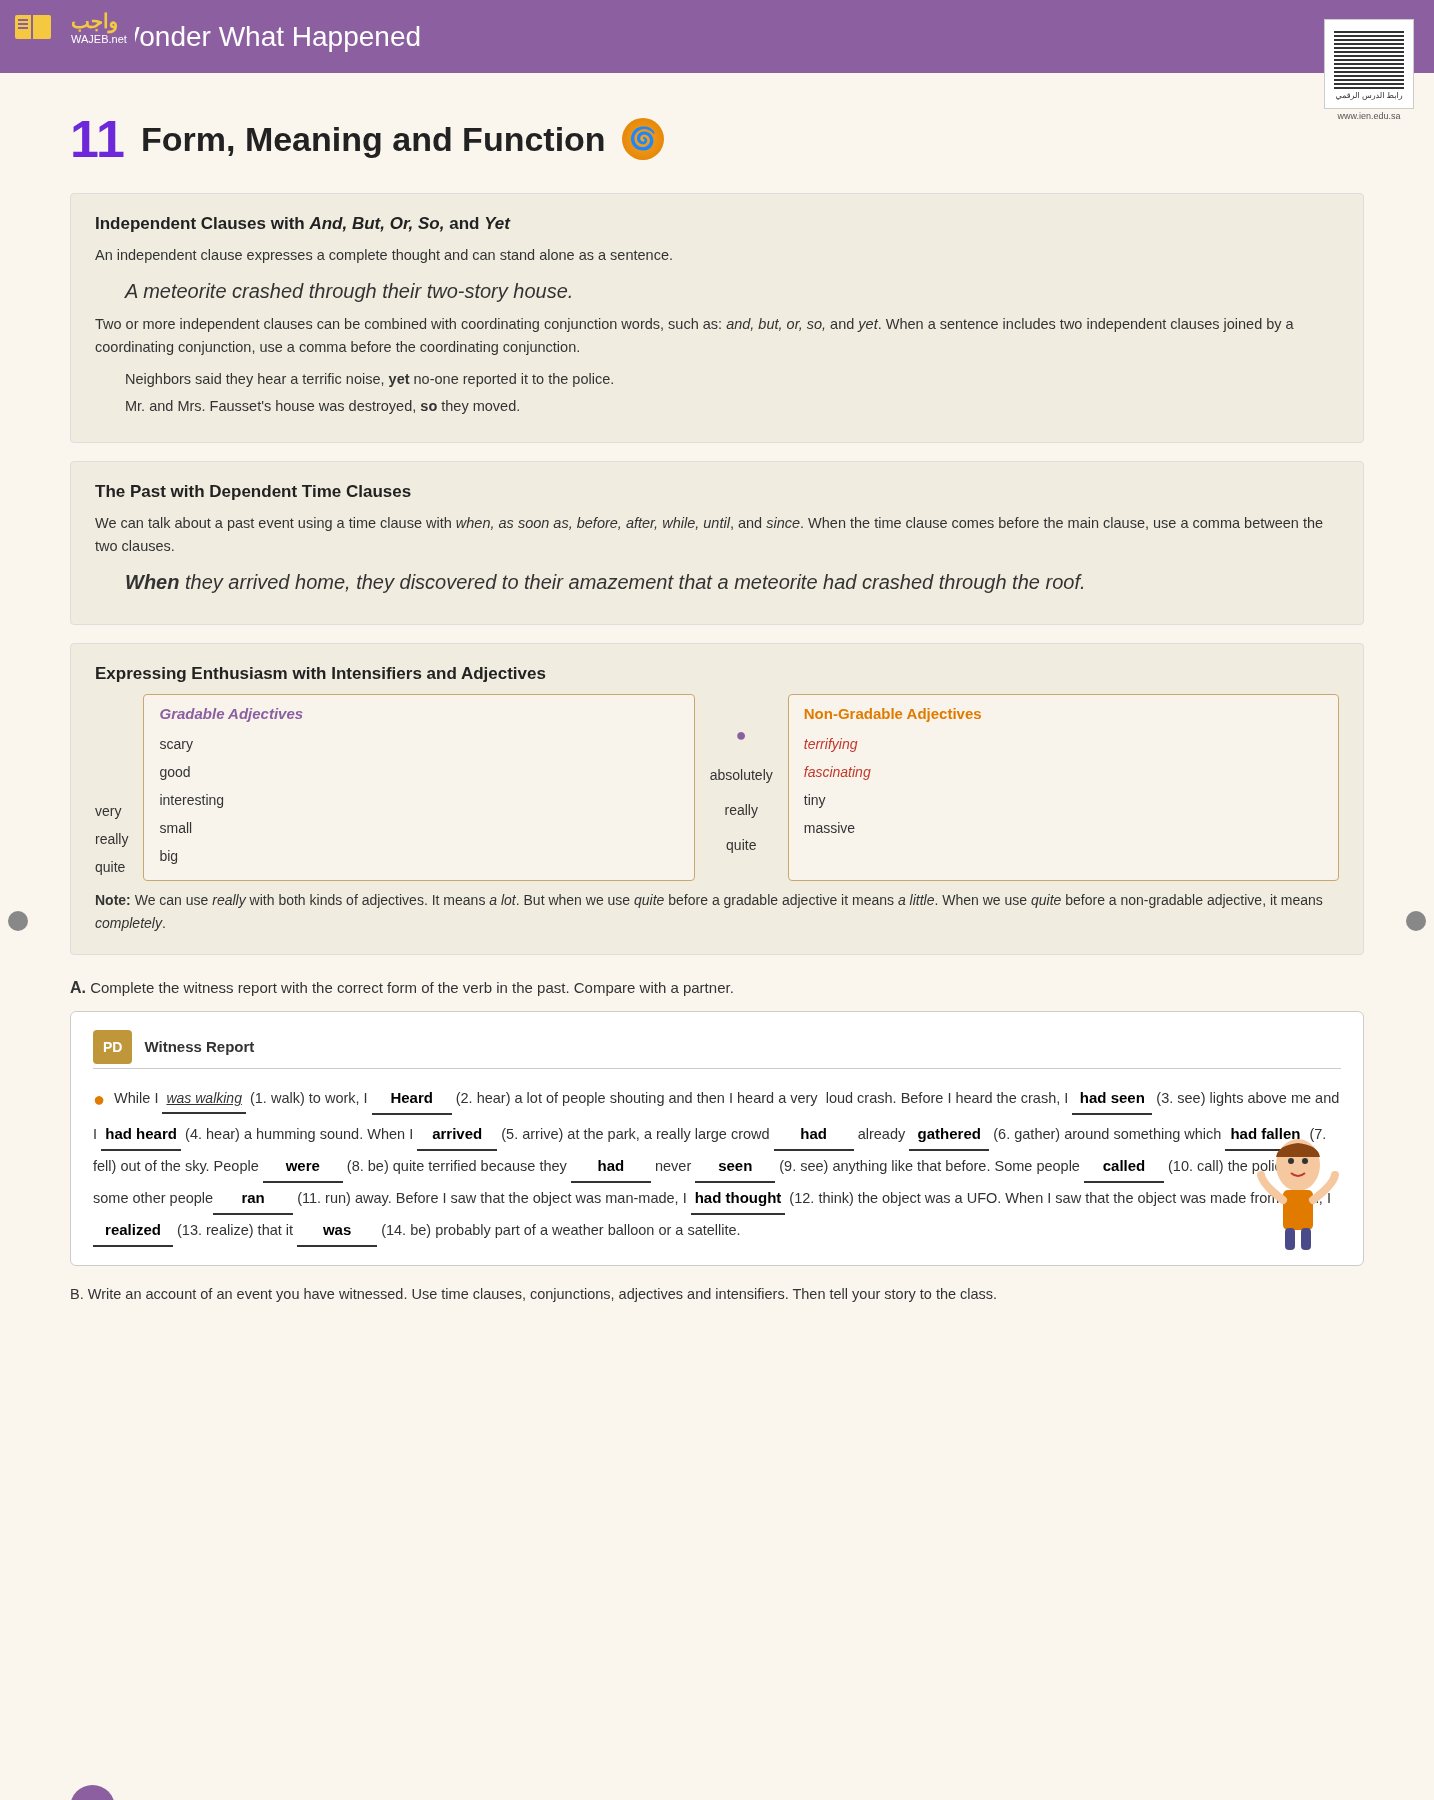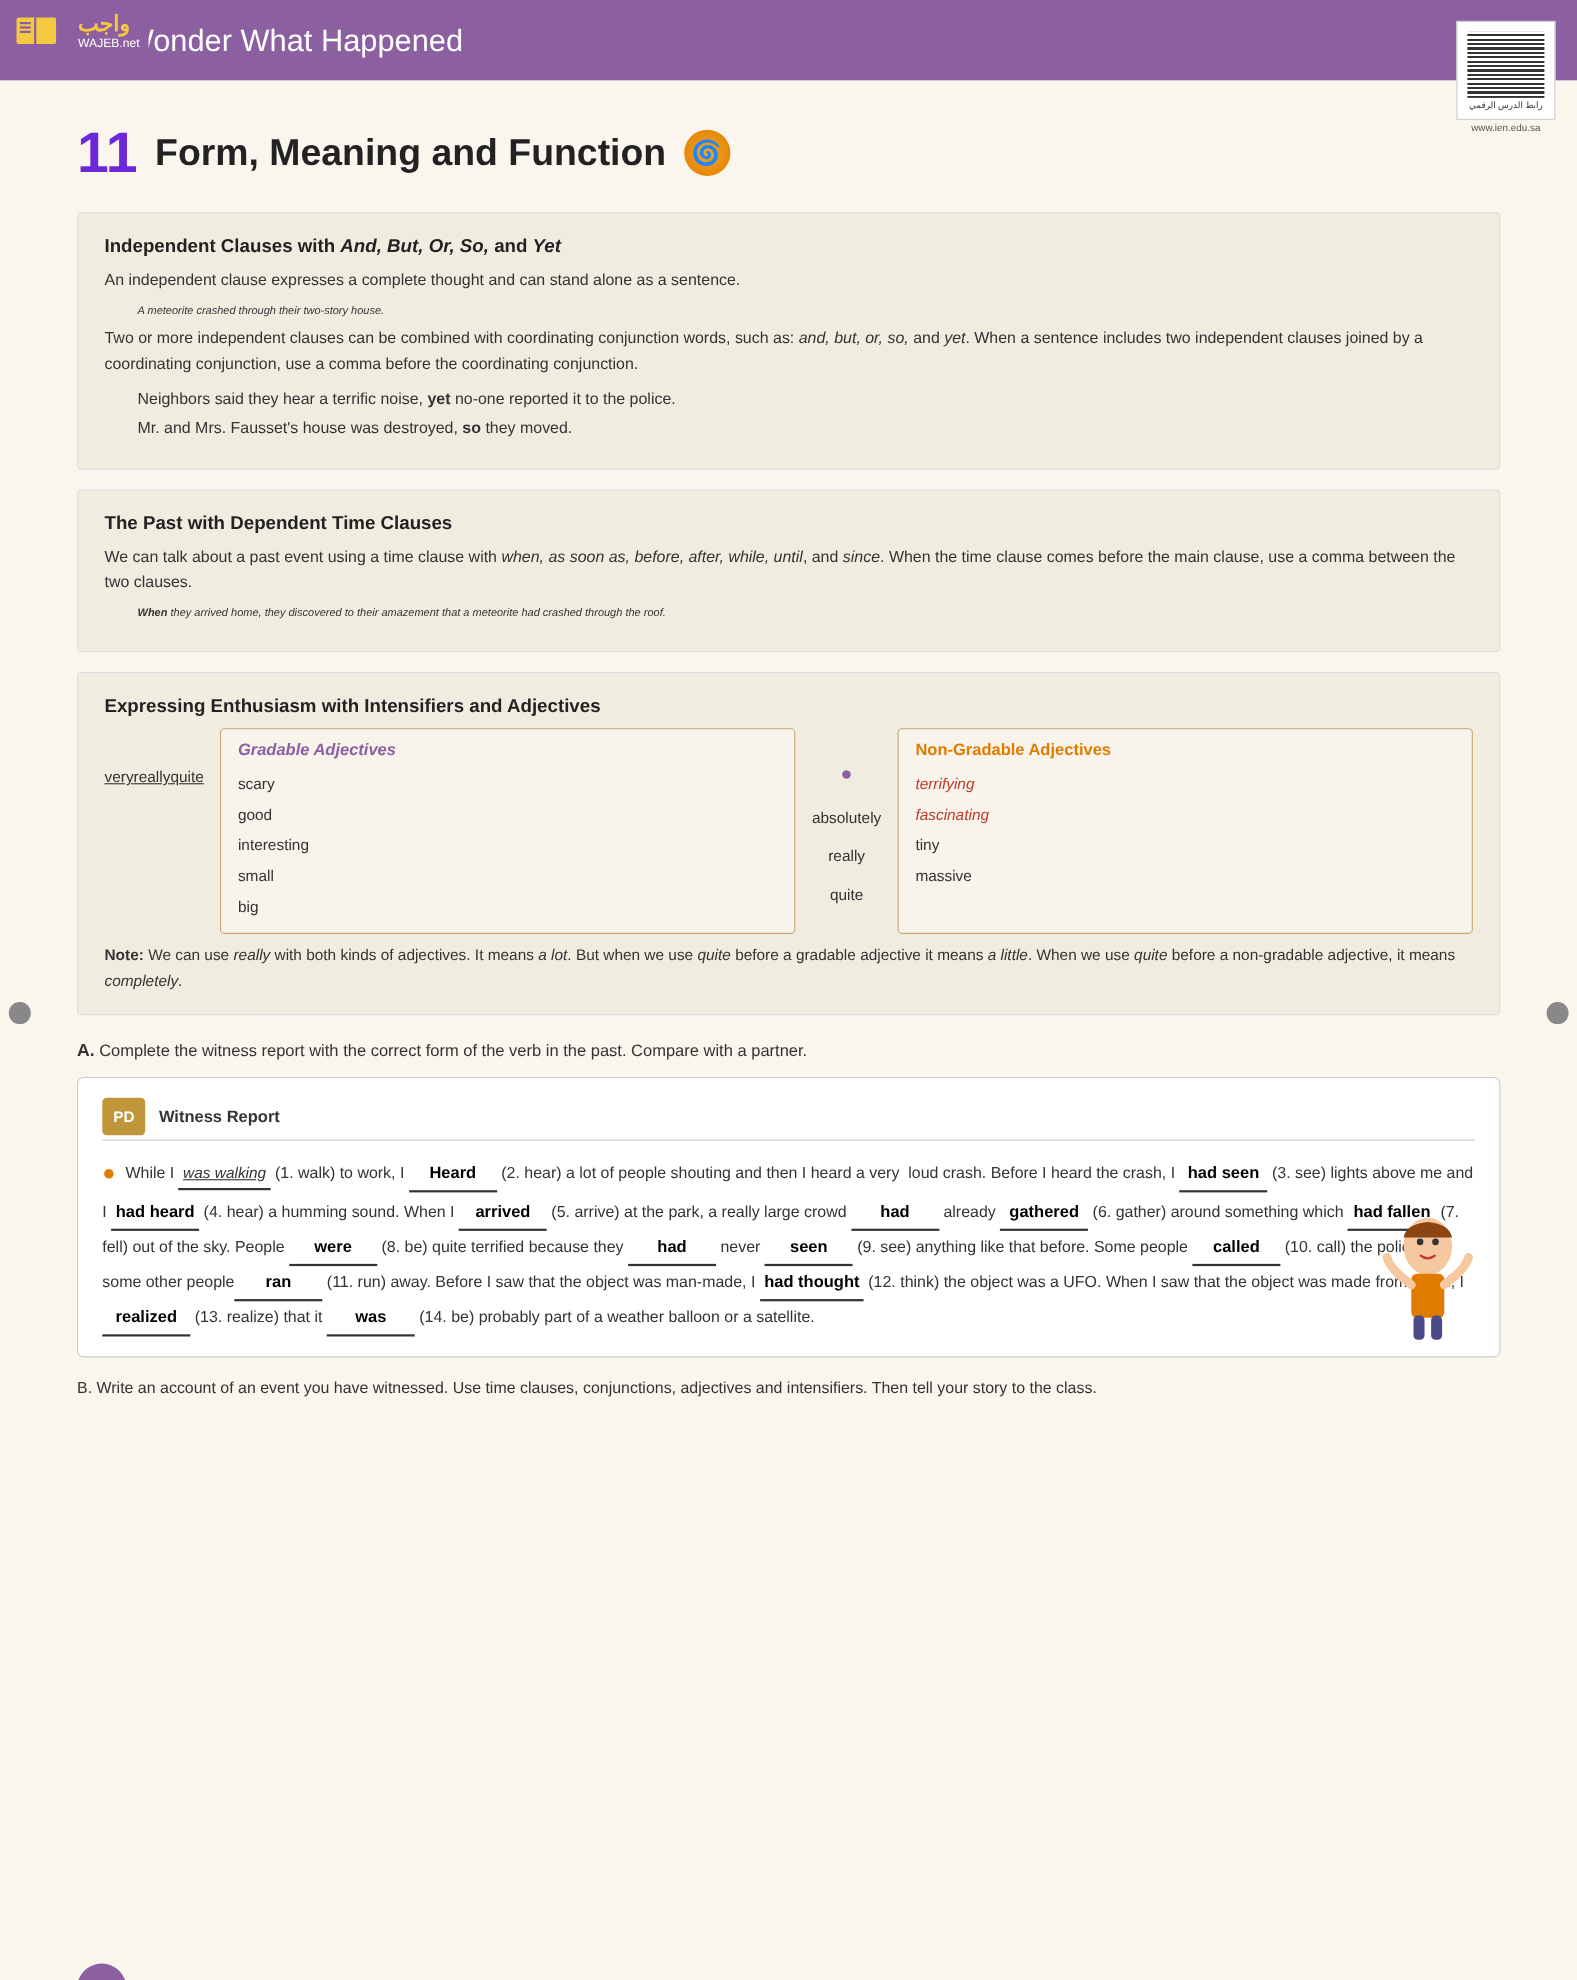--- a/index.html
+++ b/index.html
@@ -157,21 +157,21 @@
       color: #333;
       line-height: 1.6;
     }
     .grammar-body p {
       margin-bottom: 8px;
     }
     .grammar-indent {
       margin-left: 30px;
       font-style: italic;
       color: #333;
-      font-size: 10px;
+      font-size: 20px;
       margin-bottom: 6px;
     }
     .grammar-example {
       margin-left: 30px;
       font-size: 14.5px;
       margin-bottom: 4px;
       color: #333;
     }
     .grammar-example .bold-word {
       font-weight: bold;
@@ -188,28 +188,27 @@
 
     
     .adj-table {
       display: flex;
       gap: 0;
       margin-top: 10px;
       width: 100%;
     }
     .adj-left-labels {
       display: flex;
-      flex-direction: row;
+      flex-direction: column;
       justify-content: flex-end;
       padding-right: 15px;
       padding-top: 30px;
       font-size: 14px;
       color: #333;
       line-height: 2;
-      text-decoration: underline;
     }
     .adj-gradable {
       flex: 1;
       border: 1px solid #c8a870;
       border-radius: 4px;
       padding: 10px 15px;
       background: #f8f4ec;
       position: relative;
     }
     .adj-gradable-title {

